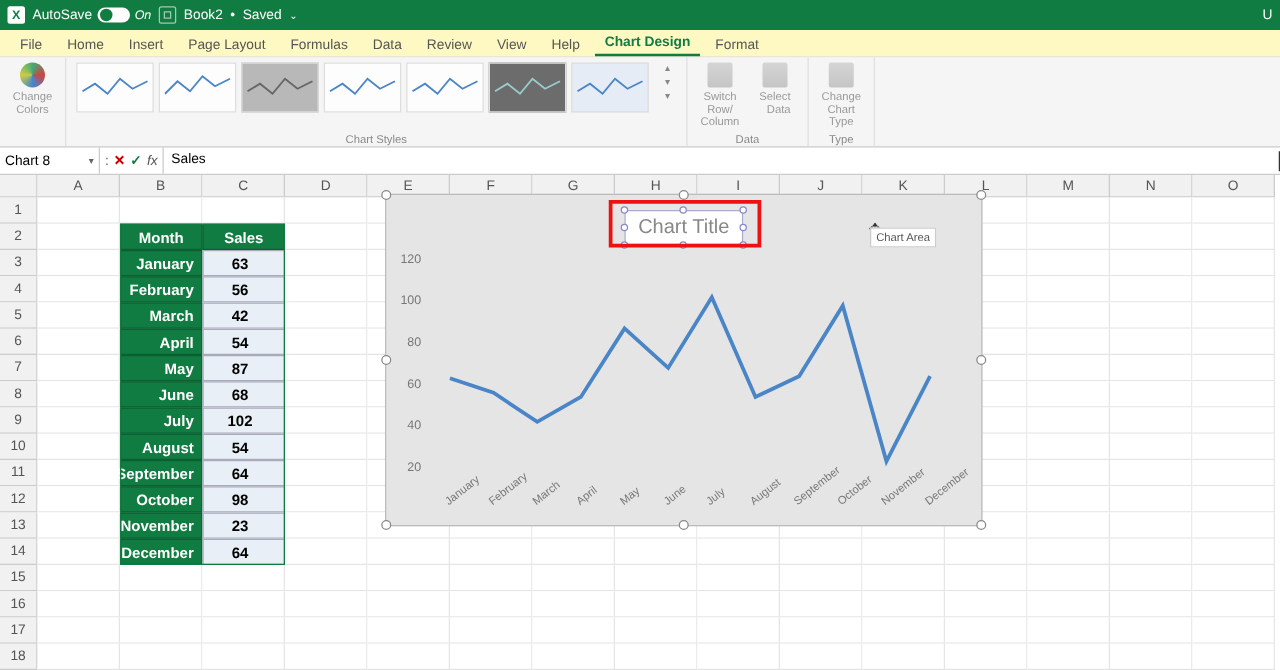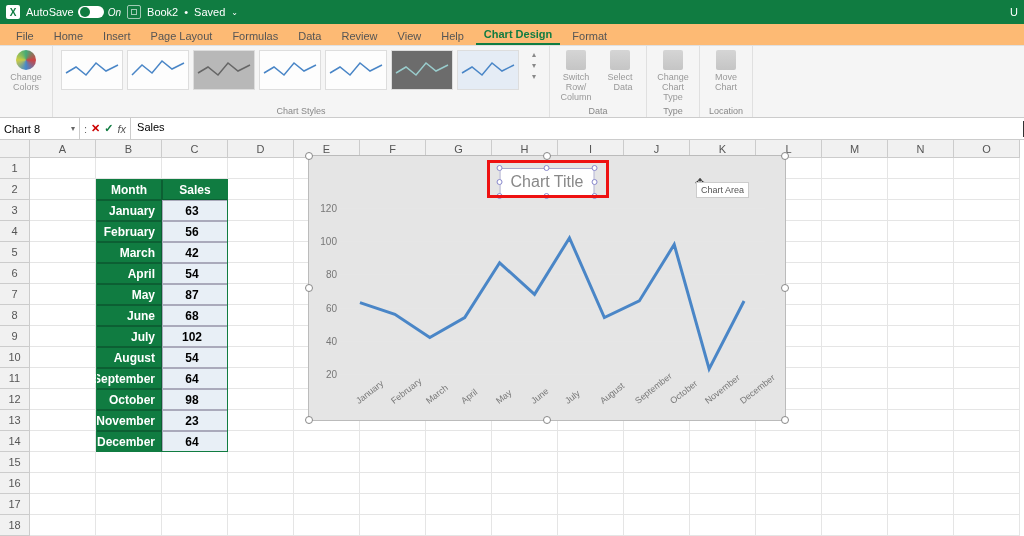--- a/index.html
+++ b/index.html
@@ -9,21 +9,21 @@
   .xl-icon{width:14px;height:14px;background:#fff;color:#107c41;font-weight:bold;font-size:10px;display:flex;align-items:center;justify-content:center;border-radius:2px;}
   .autosave{display:flex;align-items:center;gap:4px;}
   .toggle{width:26px;height:12px;background:#fff;border-radius:6px;position:relative;}
   .toggle::after{content:"";position:absolute;left:2px;top:1px;width:10px;height:10px;border-radius:50%;background:#107c41;}
   .qa-icon{width:14px;height:14px;border:1px solid rgba(255,255,255,.6);border-radius:2px;position:relative;}
   .qa-icon::after{content:"";position:absolute;inset:3px;border:1px solid rgba(255,255,255,.6);}
   .searchbox{margin-left:auto;margin-right:auto;width:290px;height:18px;background:#2a8b56;border-radius:3px;display:flex;align-items:center;padding:0 8px;gap:6px;color:#cfe8da;}
   .mag{width:10px;height:10px;border:1.5px solid #cfe8da;border-radius:50%;position:relative;}
   .mag::after{content:"";position:absolute;width:4px;height:1.5px;background:#cfe8da;transform:rotate(45deg);right:-4px;bottom:-1px;}
   
-  .tabs{height:22px;background:#fdba74;border-bottom:1px solid #e0e0e0;display:flex;align-items:flex-end;font-size:11px;color:#555;padding:0 8px;gap:4px;}
+  .tabs{height:22px;background:#fef9c3;border-bottom:1px solid #e0e0e0;display:flex;align-items:flex-end;font-size:11px;color:#555;padding:0 8px;gap:4px;}
   .tab{padding:3px 8px;cursor:pointer;}
   .tab.active{color:#107c41;border-bottom:2px solid #107c41;font-weight:600;}
   
   .ribbon{height:72px;background:#f5f5f5;border-bottom:1px solid #ccc;display:flex;font-size:9px;color:#666;}
   .group{border-right:1px solid #e0e0e0;padding:4px 8px 1px 8px;display:flex;flex-direction:column;justify-content:space-between;align-items:center;}
   .group-ctrls{display:flex;gap:8px;height:48px;align-items:flex-start;}
   .group-label{font-size:9px;color:#888;padding-top:1px;}
   .rbtn{display:flex;flex-direction:column;align-items:center;gap:2px;font-size:9px;color:#999;cursor:pointer;width:36px;}
   .ric{width:20px;height:20px;background:linear-gradient(#d5d5d5,#c5c5c5);border-radius:2px;}
   .gal{display:flex;gap:4px;height:44px;}
@@ -178,30 +178,20 @@
   <div class="group">
     <div class="group-ctrls">
       <div class="rbtn">
           <div class="ric"></div>
           <span style="white-space:pre-line;text-align:center;">Change
 Chart Type</span>
         </div>
     </div>
     <div class="group-label">Type</div>
   </div>
-  <div class="group">
-    <div class="group-ctrls">
-      <div class="rbtn">
-          <div class="ric"></div>
-          <span style="white-space:pre-line;text-align:center;">Move
-Chart</span>
-        </div>
-    </div>
-    <div class="group-label">Location</div>
-  </div>
 </div>
 
 <div class="fbar">
   <div class="namebox">
     <span>Chart 8</span>
     <span class="nb-arrow">▾</span>
   </div>
   <div class="fx-tool">
     <span>:</span>
     <span class="cancel-x">✕</span>

